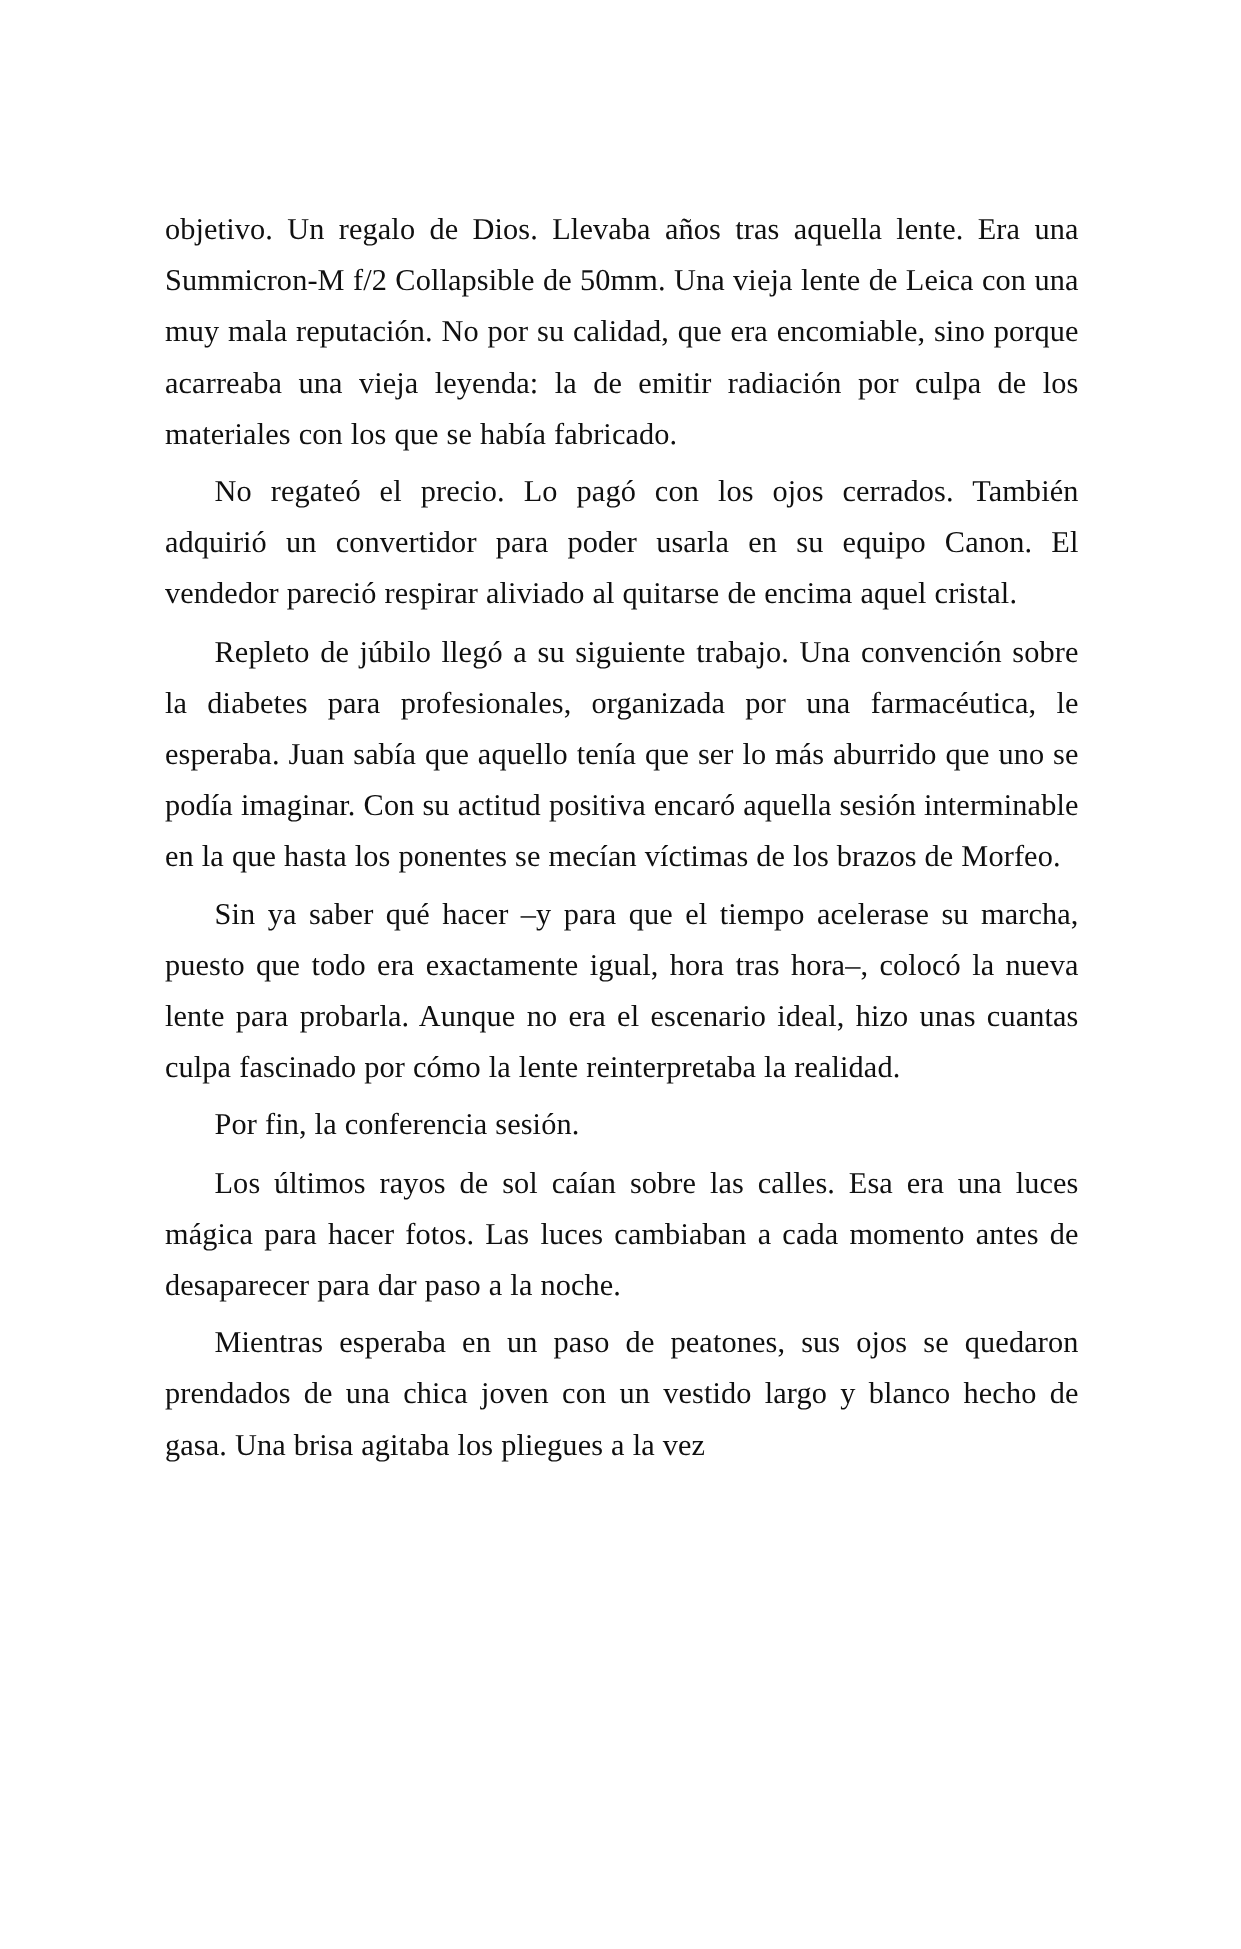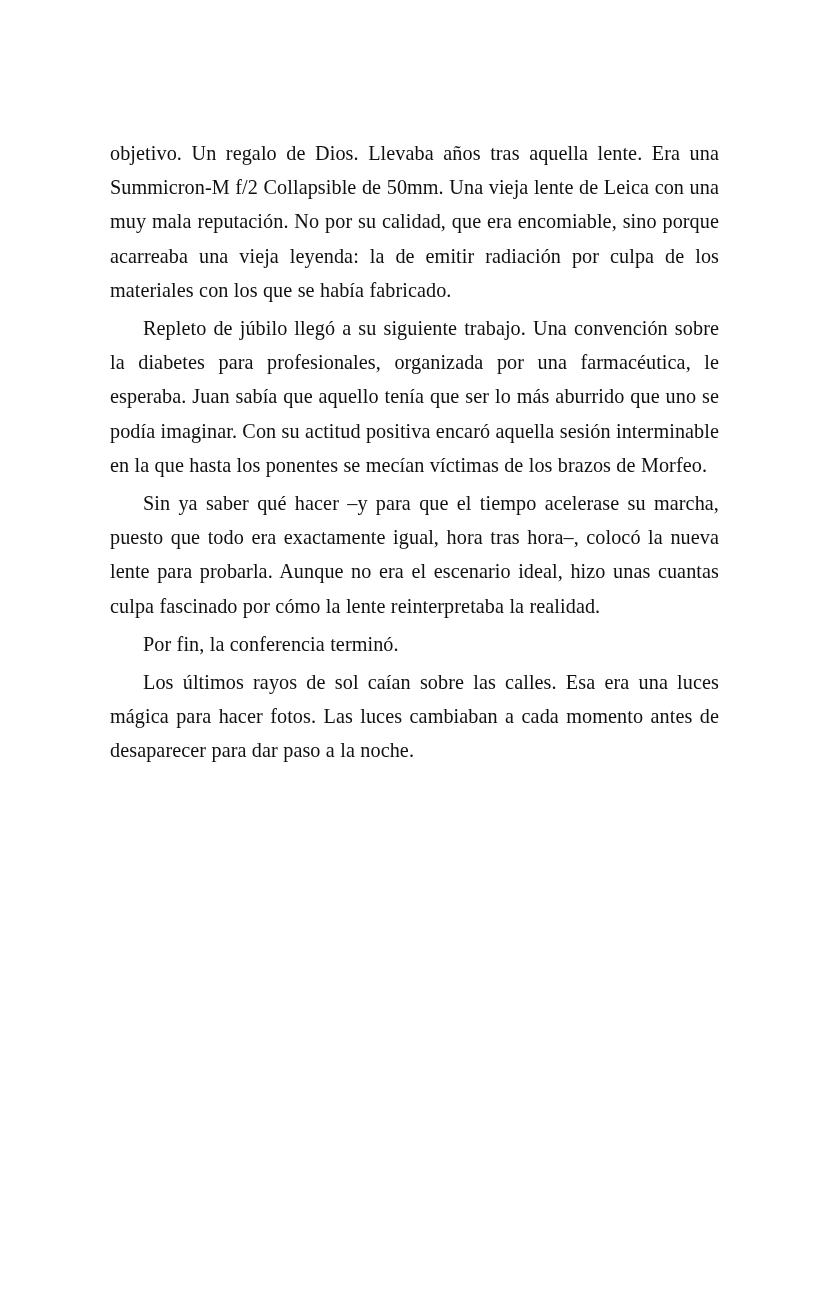--- a/index.html
+++ b/index.html
@@ -49,24 +49,26 @@
   }
 </style>
 </head>
 <body>
 
 <div class="page">
   <div class="text-block">
 
     <p class="para continuation">objetivo. Un regalo de Dios. Llevaba años tras aquella lente. Era una Summicron-M f/2 Collapsible de 50mm. Una vieja lente de Leica con una muy mala reputación. No por su calidad, que era encomiable, sino porque acarreaba una vieja leyenda: la de emitir radiación por culpa de los materiales con los que se había fabricado.</p>
 
+    <p class="para">No regateó el precio. Lo pagó con los ojos cerrados. También adquirió un convertidor para poder usarla en su equipo Canon. El vendedor pareció respirar aliviado al quitarse de encima aquel cristal.</p>
 
     <p class="para">Repleto de júbilo llegó a su siguiente trabajo. Una convención sobre la diabetes para profesionales, organizada por una farmacéutica, le esperaba. Juan sabía que aquello tenía que ser lo más aburrido que uno se podía imaginar. Con su actitud positiva encaró aquella sesión interminable en la que hasta los ponentes se mecían víctimas de los brazos de Morfeo.</p>
 
     <p class="para">Sin ya saber qué hacer –y para que el tiempo acelerase su marcha, puesto que todo era exactamente igual, hora tras hora–, colocó la nueva lente para probarla. Aunque no era el escenario ideal, hizo unas cuantas culpa fascinado por cómo la lente reinterpretaba la realidad.</p>
 
-    <p class="para">Por fin, la conferencia terminó.</p>
+    <p class="para">Por fin, la conferencia sesión.</p>
 
     <p class="para">Los últimos rayos de sol caían sobre las calles. Esa era una luces mágica para hacer fotos. Las luces cambiaban a cada momento antes de desaparecer para dar paso a la noche.</p>
 
+    <p class="para">Mientras esperaba en un paso de peatones, sus ojos se quedaron prendados de una chica joven con un vestido largo y blanco hecho de gasa. Una brisa agitaba los pliegues a la vez</p>
 
   </div>
 </div>
 
 </body></html>

